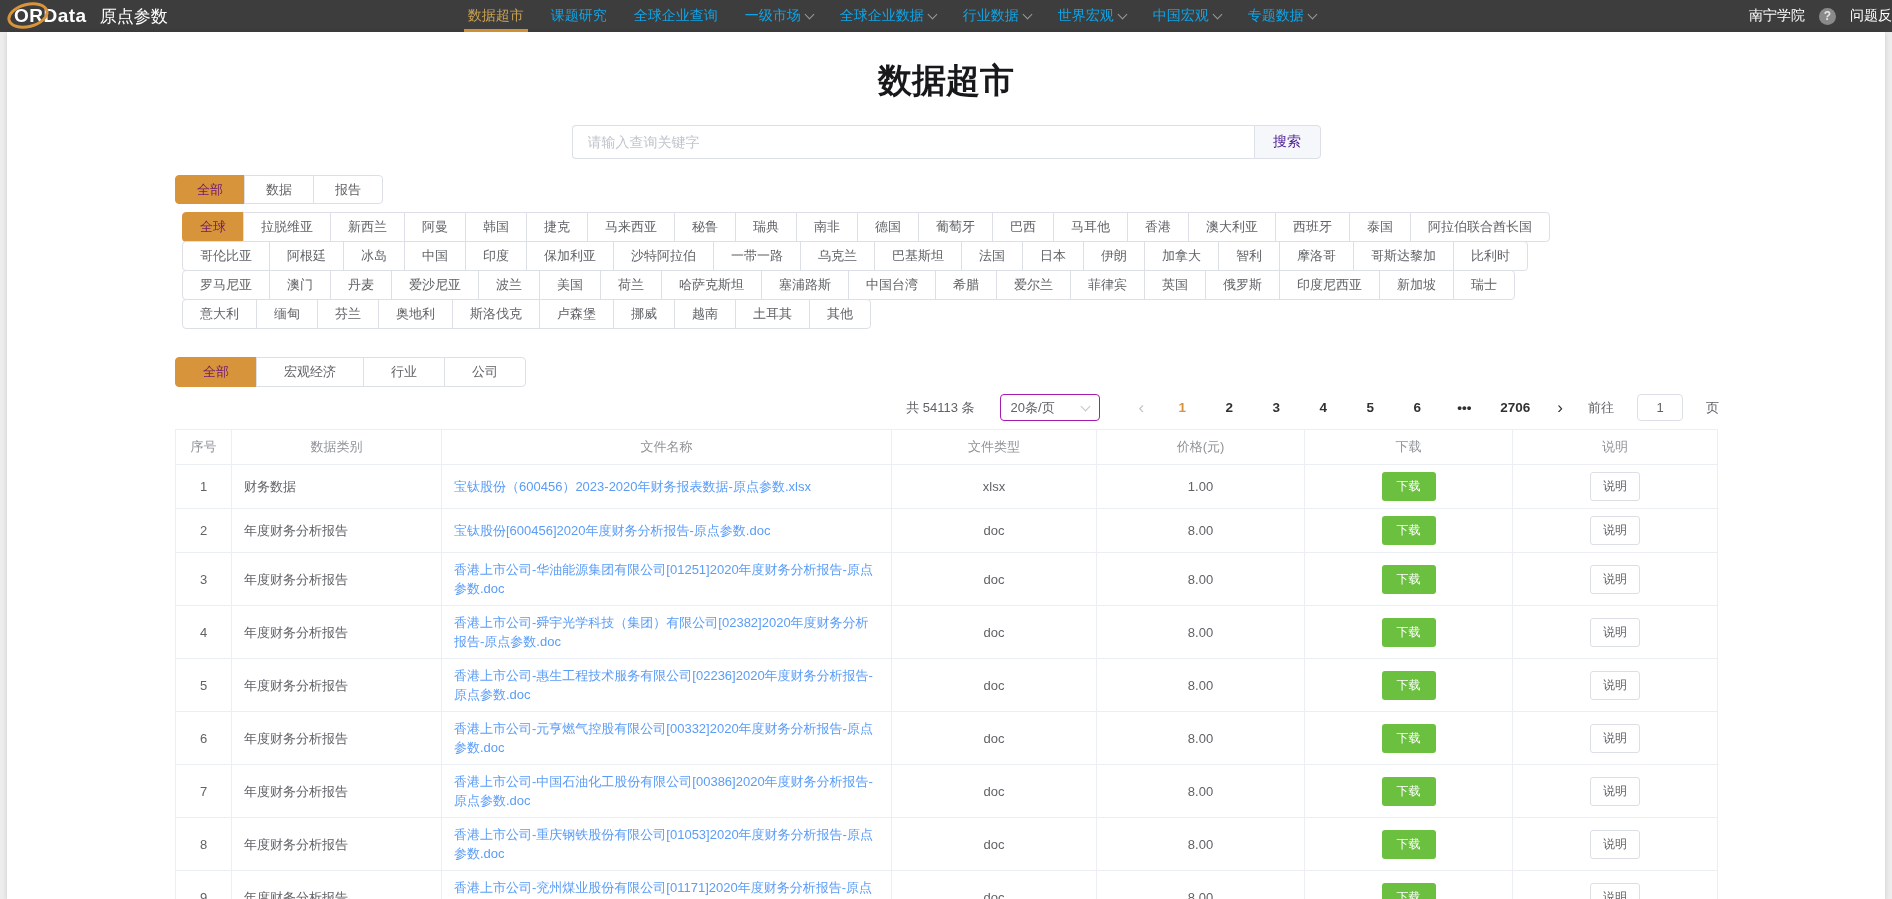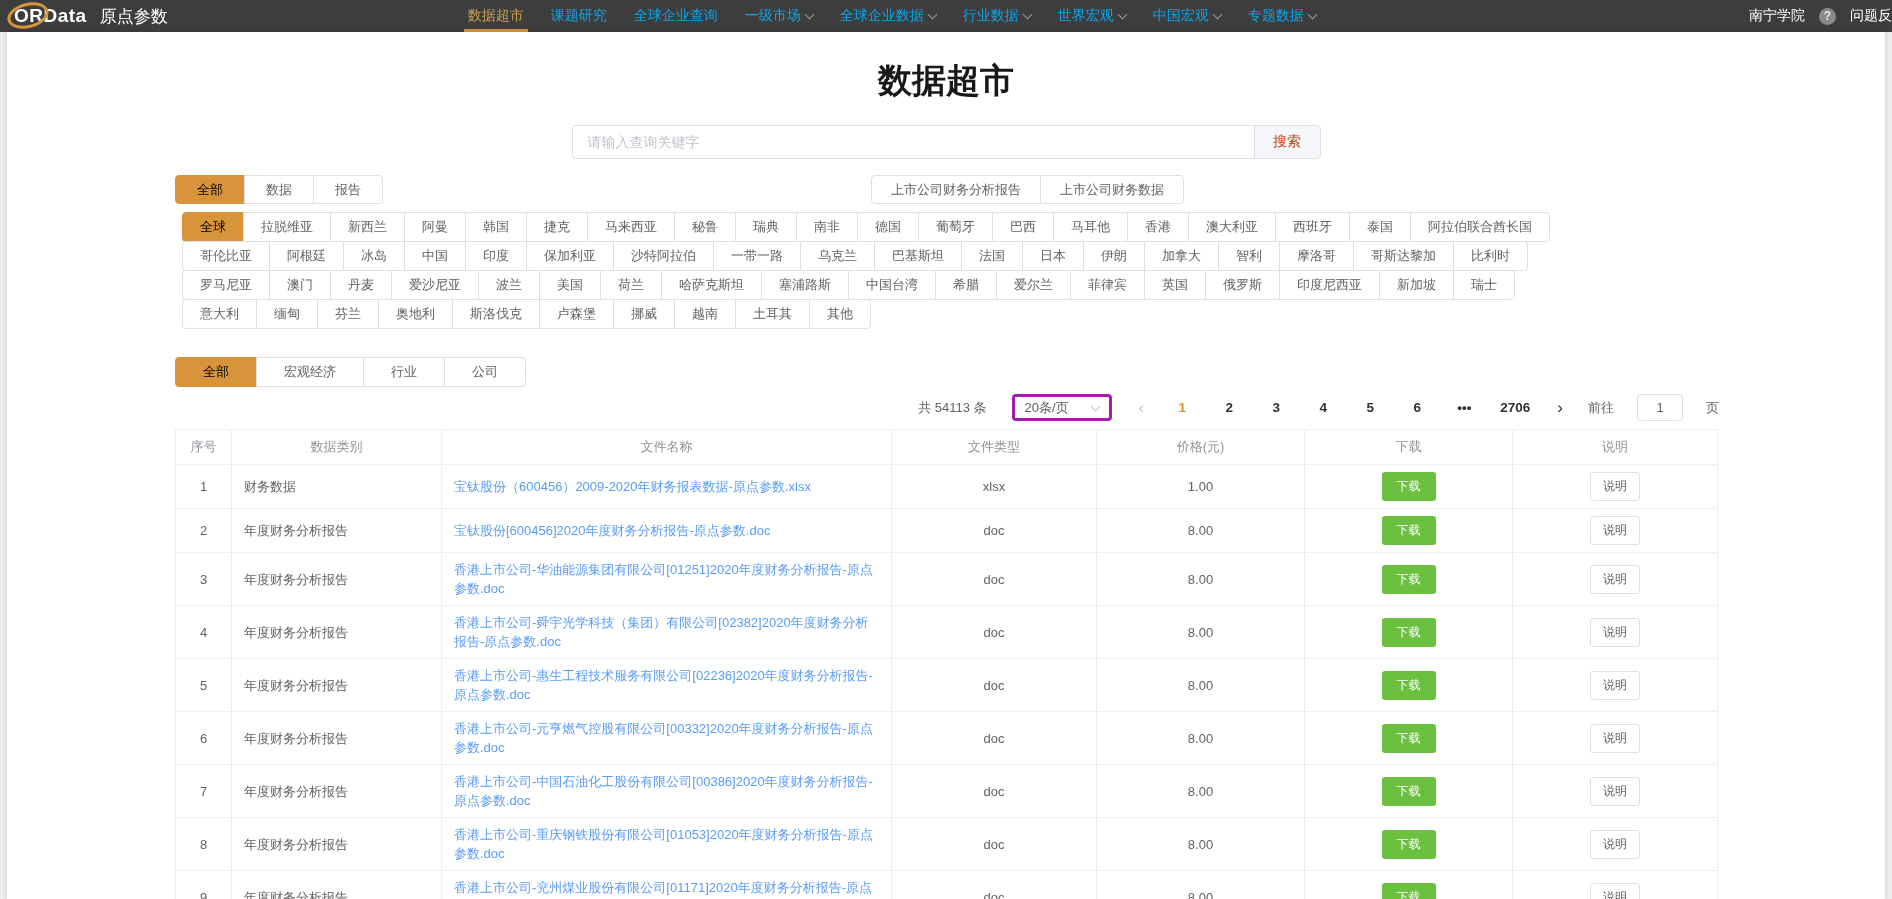--- a/index.html
+++ b/index.html
@@ -54,50 +54,50 @@
   
   .search-row { display:flex; justify-content:center; margin-top:21px; }
   .search-input {
     width:682px; height:34px; border:1px solid #dcdfe6; border-right:none;
     border-radius:4px 0 0 4px; padding:12px 15px; font-size:14px; color:#606266; outline:none;
     font-family:inherit;
   }
   .search-input::placeholder { color:#c0c4cc; }
   .search-btn {
     width:67px; height:34px; background:#f5f7fa; border:1px solid #dcdfe6;
-    border-radius:0 4px 4px 0; font-size:14px; color:#c2410c; cursor:pointer; font-family:inherit;
+    border-radius:0 4px 4px 0; font-size:14px; color:#4c1d95; cursor:pointer; font-family:inherit;
   }
   
   .fbtn {
     display:inline-block; height:30px; line-height:28px; padding:0 17px;
     background:#fff; border:1px solid #dcdfe6; color:#606266; font-size:13px;
     cursor:pointer; white-space:nowrap; margin-left:-1px; font-family:inherit;
   }
   .fbtn:first-child { margin-left:0; border-radius:4px 0 0 4px; }
   .fbtn:last-child { border-radius:0 4px 4px 0; }
-  .fbtn.active { background:#d8943a; border-color:#d8943a; color:#000000; }
+  .fbtn.active { background:#d8943a; border-color:#d8943a; color:#701a75; }
   .btn-group { display:inline-flex; }
   .tabs-row { display:flex; align-items:center; margin-top:16px; }
   .tabs-row .fbtn { height:29px; padding:0 21px; }
   .quick-group { margin-left:488px; }
   .quick-group .fbtn { padding:0 19px; }
   .region-block { margin-top:8px; }
   .btn-row { display:flex; margin-top:-1px;padding-left:7px; }
   .btn-row:first-child { margin-top:0; }
   .cat-row { margin-top:28px; }
   .cat-row .fbtn { padding:0 27px; }
   
   .pagination {
     display:flex; align-items:center; justify-content:flex-end;
     margin-top:7px; font-size:13px; color:#606266; gap:25px;
   }
   .page-size {
-    width:100px; height:27px; border:3px solid #a21caf; border-radius:4px;
+    width:100px; height:27px; border:1px solid #a21caf; border-radius:4px;
     display:flex; align-items:center; justify-content:space-between;
-    padding:0 10px; cursor:pointer; 
+    padding:0 10px; cursor:pointer; margin-right:12px;
   }
   .page-size .caret { border-color:#c0c4cc; margin-top:-2px; }
   .pg {
     min-width:22px; text-align:center; font-weight:700; color:#303133;
     cursor:pointer; font-size:13.5px;
   }
   .pg.active { color:#d8943a; }
   .arrow { font-size:17px; line-height:1; cursor:pointer; padding:0 2px; }
   .arrow.prev { color:#c0c4cc; }
   .arrow.prev::before { content:"‹"; }
@@ -184,24 +184,20 @@
     <div class="search-row">
       <input class="search-input" placeholder="请输入查询关键字" style="">
       <button class="search-btn">搜索</button>
     </div>
 
     <div class="tabs-row">
       <div class="btn-group">
         <button class="fbtn active">全部</button>
         <button class="fbtn">数据</button>
         <button class="fbtn">报告</button>
-      </div>
-      <div class="btn-group quick-group">
-        <button class="fbtn">上市公司财务分析报告</button>
-        <button class="fbtn">上市公司财务数据</button>
       </div>
     </div>
 
     <div class="region-block">
       <div class="btn-row">
         <button class="fbtn active">全球</button>
         <button class="fbtn">拉脱维亚</button>
         <button class="fbtn">新西兰</button>
         <button class="fbtn">阿曼</button>
         <button class="fbtn">韩国</button>
@@ -320,21 +316,21 @@
           <th>文件类型</th>
           <th>价格(元)</th>
           <th>下载</th>
           <th>说明</th>
         </tr>
       </thead>
       <tbody>
         <tr>
           <td class="c">1</td>
           <td>财务数据</td>
-          <td><a class="file-link">宝钛股份（600456）2009-2020年财务报表数据-原点参数.xlsx</a></td>
+          <td><a class="file-link">宝钛股份（600456）2023-2020年财务报表数据-原点参数.xlsx</a></td>
           <td class="c">xlsx</td>
           <td class="c">1.00</td>
           <td class="c"><button class="dl-btn">下载</button></td>
           <td class="c"><button class="info-btn">说明</button></td>
         </tr>
         <tr>
           <td class="c">2</td>
           <td>年度财务分析报告</td>
           <td><a class="file-link">宝钛股份[600456]2020年度财务分析报告-原点参数.doc</a></td>
           <td class="c">doc</td>

